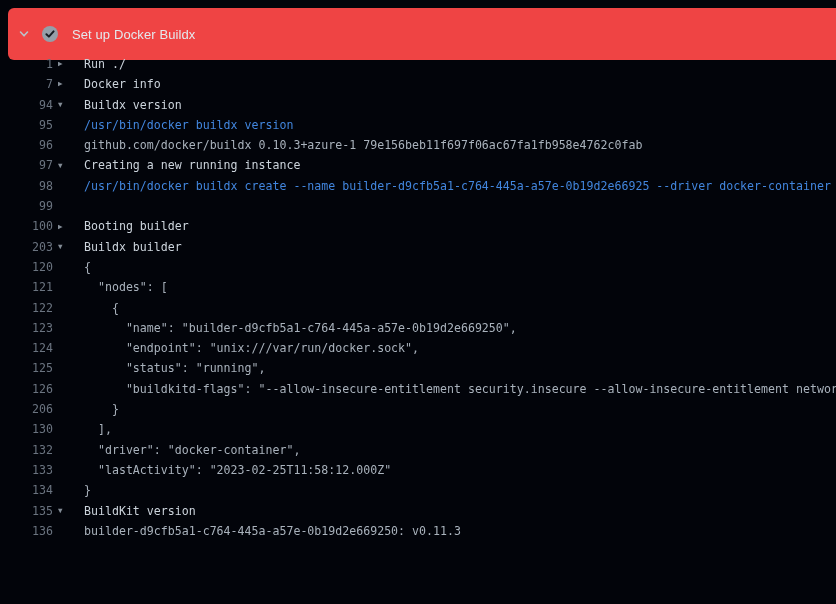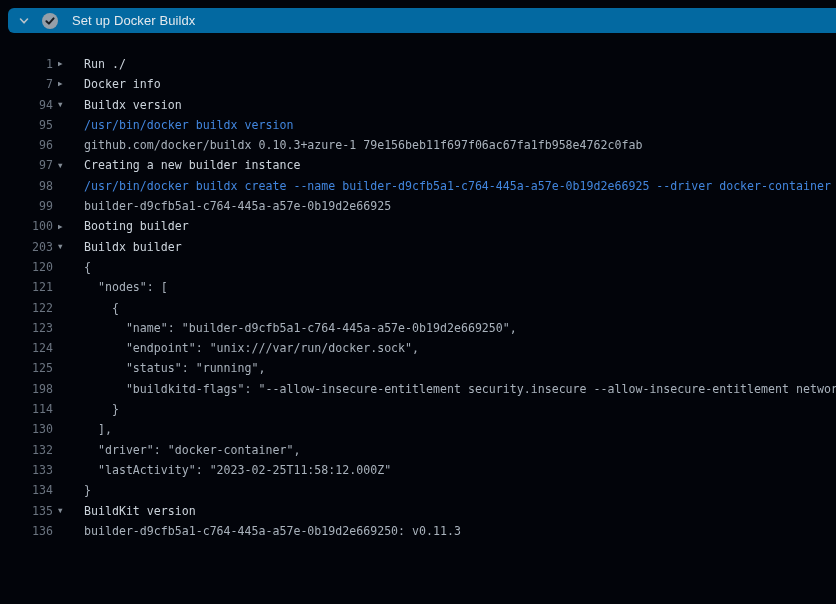--- a/index.html
+++ b/index.html
@@ -4,22 +4,22 @@
 <style>
   html,body{margin:0;padding:0;}
   body{
     width:836px;height:604px;
     background:#02040a;
     overflow:hidden;
     position:relative;
     font-family:"Liberation Sans",sans-serif;
   }
   .step-header{
-    position:absolute;left:8px;right:0;top:8px;height:25px;
-    background:#0369a1;
+    position:absolute;left:8px;right:0;top:8px;height:52px;
+    background:#ef4444;
     border-radius:6px 0 0 6px;
     display:flex;align-items:center;
     padding-left:9px;box-sizing:border-box;
     cursor:pointer;
   }
   .chev{flex:none;width:14px;height:14px;margin-right:10px;display:block;}
   .check{flex:none;width:18px;height:18px;margin-right:13px;display:block;}
   .step-title{
     color:#e4e9ee;font-size:13px;font-weight:500;letter-spacing:.1px;
     white-space:nowrap;
@@ -60,32 +60,32 @@
   </svg>
   <span class="step-title">Set up Docker Buildx</span>
 </div>
 
 <div class="log">
     <div class="row"><span class="num">1</span><span class="content group"><span class="arrow">▶</span><span>Run ./</span></span></div>
     <div class="row"><span class="num">7</span><span class="content group"><span class="arrow">▶</span><span>Docker info</span></span></div>
     <div class="row"><span class="num">94</span><span class="content group"><span class="arrow">▼</span><span>Buildx version</span></span></div>
     <div class="row"><span class="num">95</span><span class="content command">/usr/bin/docker buildx version</span></div>
     <div class="row"><span class="num">96</span><span class="content output">github.com/docker/buildx 0.10.3+azure-1 79e156beb11f697f06ac67fa1fb958e4762c0fab</span></div>
-    <div class="row"><span class="num">97</span><span class="content group"><span class="arrow">▼</span><span>Creating a new builder instance</span></span></div>
+    <div class="row"><span class="num">97</span><span class="content group"><span class="arrow">▼</span><span>Creating a new running instance</span></span></div>
     <div class="row"><span class="num">98</span><span class="content command">/usr/bin/docker buildx create --name builder-d9cfb5a1-c764-445a-a57e-0b19d2e66925 --driver docker-container</span></div>
-    <div class="row"><span class="num">99</span><span class="content output">builder-d9cfb5a1-c764-445a-a57e-0b19d2e66925</span></div>
+    <div class="row"><span class="num">99</span></div>
     <div class="row"><span class="num">100</span><span class="content group"><span class="arrow">▶</span><span>Booting builder</span></span></div>
     <div class="row"><span class="num">203</span><span class="content group"><span class="arrow">▼</span><span>Buildx builder</span></span></div>
     <div class="row"><span class="num">120</span><span class="content output">{</span></div>
     <div class="row"><span class="num">121</span><span class="content output">  "nodes": [</span></div>
     <div class="row"><span class="num">122</span><span class="content output">    {</span></div>
     <div class="row"><span class="num">123</span><span class="content output">      "name": "builder-d9cfb5a1-c764-445a-a57e-0b19d2e669250",</span></div>
     <div class="row"><span class="num">124</span><span class="content output">      "endpoint": "unix:///var/run/docker.sock",</span></div>
     <div class="row"><span class="num">125</span><span class="content output">      "status": "running",</span></div>
-    <div class="row"><span class="num">198</span><span class="content output">      "buildkitd-flags": "--allow-insecure-entitlement security.insecure --allow-insecure-entitlement network</span></div>
-    <div class="row"><span class="num">114</span><span class="content output">    }</span></div>
+    <div class="row"><span class="num">126</span><span class="content output">      "buildkitd-flags": "--allow-insecure-entitlement security.insecure --allow-insecure-entitlement network</span></div>
+    <div class="row"><span class="num">206</span><span class="content output">    }</span></div>
     <div class="row"><span class="num">130</span><span class="content output">  ],</span></div>
     <div class="row"><span class="num">132</span><span class="content output">  "driver": "docker-container",</span></div>
     <div class="row"><span class="num">133</span><span class="content output">  "lastActivity": "2023-02-25T11:58:12.000Z"</span></div>
     <div class="row"><span class="num">134</span><span class="content output">}</span></div>
     <div class="row"><span class="num">135</span><span class="content group"><span class="arrow">▼</span><span>BuildKit version</span></span></div>
     <div class="row"><span class="num">136</span><span class="content output">builder-d9cfb5a1-c764-445a-a57e-0b19d2e669250: v0.11.3</span></div>
   </div>
 
 </body></html>

